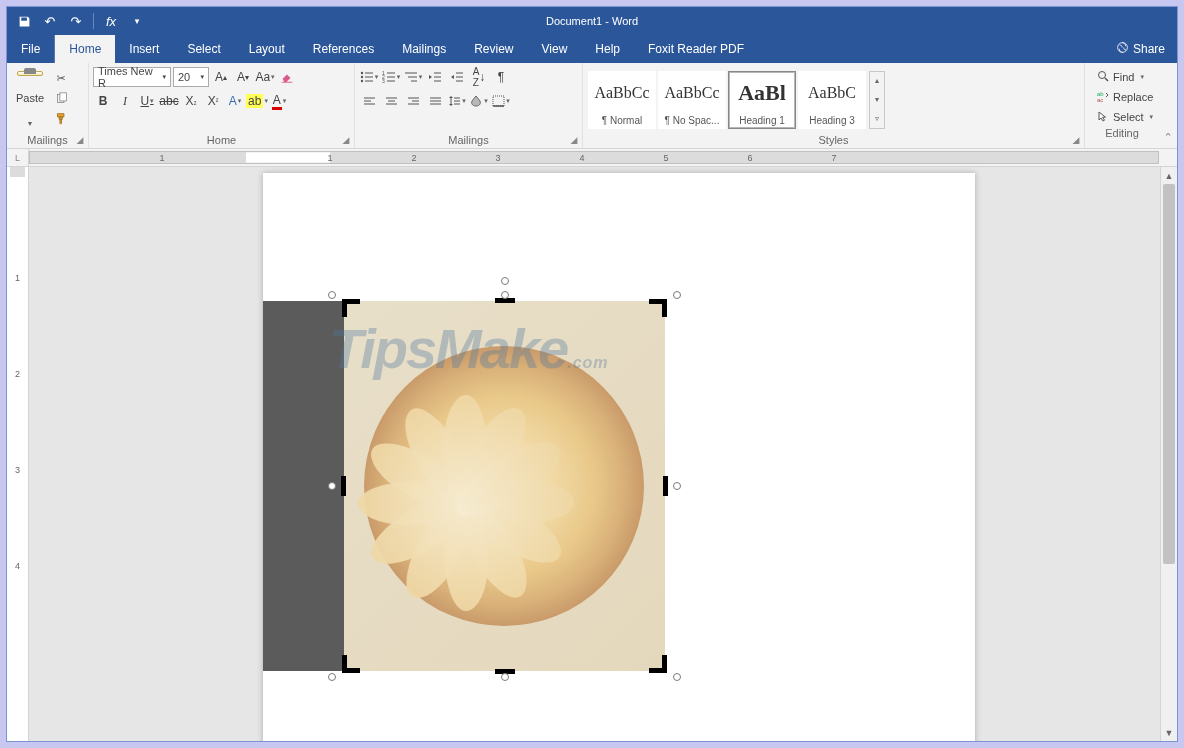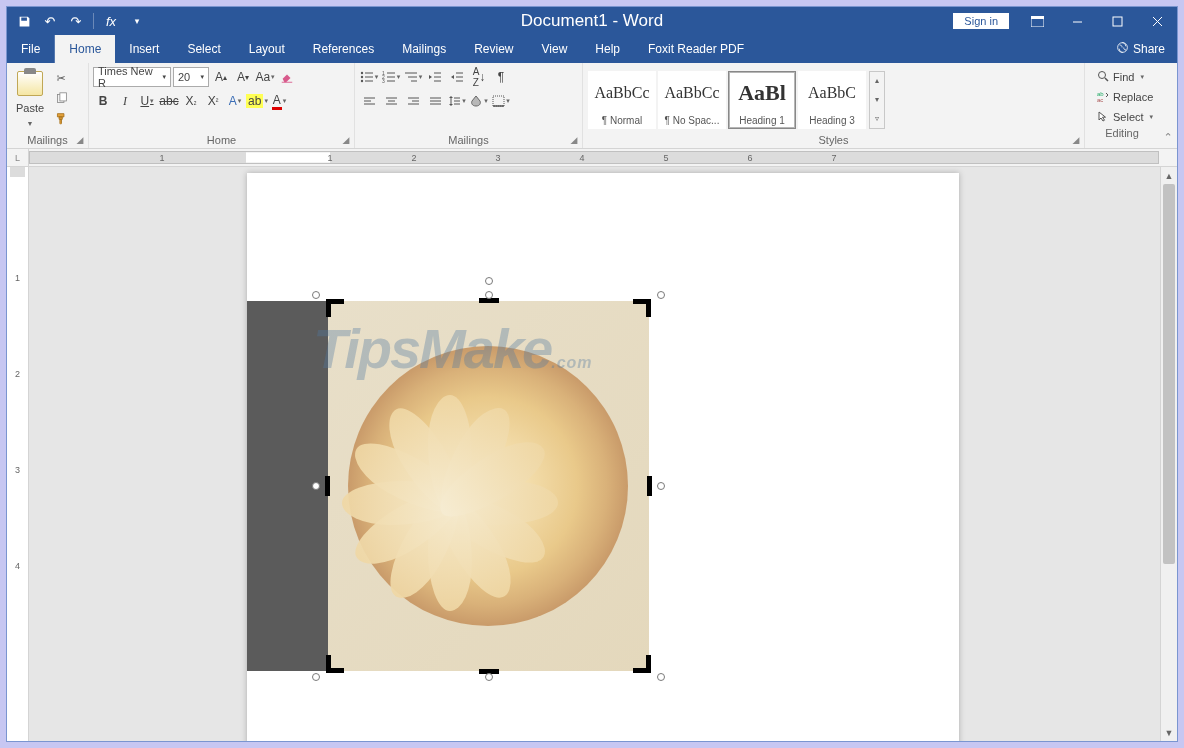--- a/index.html
+++ b/index.html
@@ -4,42 +4,42 @@
 <style>
 * { margin: 0; padding: 0; box-sizing: border-box; font-family: "Segoe UI", Tahoma, sans-serif; }
 body { background: #c7c7f2; width: 1184px; height: 748px; overflow: hidden; position: relative; }
 .window { position: absolute; top: 6px; left: 6px; right: 6px; bottom: 6px; background: #fff; display: flex; flex-direction: column; border: 1px solid #7a95d0; }
 
 
 .titlebar { height: 28px; background: #2b579a; color: #fff; display: flex; align-items: center; font-size: 11px; position: relative; }
 .qat { display: flex; align-items: center; gap: 4px; padding: 0 6px; height: 100%; }
 .qat-btn { width: 22px; height: 22px; display: flex; align-items: center; justify-content: center; cursor: pointer; color: #fff; font-size: 13px; }
 .qat-sep { width: 1px; height: 16px; background: rgba(255,255,255,.3); margin: 0 2px; }
-.title-center { position: absolute; left: 50%; transform: translateX(-50%); font-size: 17px; }
+.title-center { position: absolute; left: 50%; transform: translateX(-50%); font-size: 11px; }
 .title-right { margin-left: auto; display: flex; align-items: center; height: 100%; }
 .signin-btn { background: #fff; color: #2b579a; border: 1px solid #fff; padding: 1px 10px; font-size: 11px; margin-right: 8px; cursor: pointer; }
 .win-btn { width: 40px; height: 28px; display: flex; align-items: center; justify-content: center; cursor: pointer; color: #fff; font-size: 11px; }
 
 
 .tabs { height: 28px; background: #2b579a; display: flex; align-items: stretch; font-size: 12px; color: #fff; }
 .tab { padding: 0 14px; display: flex; align-items: center; cursor: pointer; }
 .tab.active { background: #f3f3f3; color: #2b579a; }
 .tab.file { background: #2b579a; border-right: 1px solid rgba(255,255,255,.2); }
 .tab-spacer { flex: 1; }
 .tellme { display: flex; align-items: center; gap: 6px; cursor: pointer; padding: 0 12px; color: #cfdcf0; }
 .share { display: flex; align-items: center; gap: 4px; padding: 0 12px; cursor: pointer; }
 
 
 .ribbon { height: 86px; background: #f3f3f3; border-bottom: 1px solid #d4d4d4; display: flex; font-size: 11px; color: #444; }
 .group { border-right: 1px solid #e1e1e1; display: flex; flex-direction: column; padding: 2px 4px 0; position: relative; }
 .group-body { flex: 1; display: flex; align-items: flex-start; gap: 2px; padding-top: 2px; }
 .group-label { text-align: center; font-size: 11px; color: #666; padding: 2px 0; position: relative; }
 .group-launcher { position: absolute; right: 2px; bottom: 2px; width: 12px; height: 12px; font-size: 9px; color: #888; cursor: pointer; display: flex; align-items: center; justify-content: center; }
 
-.big-btn { width: 38px; display: flex; flex-direction: column; align-items: center; justify-content: center; gap: 6px; cursor: pointer; padding: 4px 2px; height: 64px; }
+.big-btn { width: 38px; display: flex; flex-direction: column; align-items: center; justify-content: center; gap: 16px; cursor: pointer; padding: 4px 2px; height: 64px; }
 .paste-icon { width: 26px; height: 30px; background: linear-gradient(#fff,#f5e6a3); border: 1px solid #c0a755; border-radius: 2px; position: relative; }
 .paste-icon::before { content: ""; position: absolute; top: -4px; left: 50%; transform: translateX(-50%); width: 12px; height: 6px; background: #888; border-radius: 2px 2px 0 0; }
 .small-col { display: flex; flex-direction: column; gap: 2px; padding-top: 2px; }
 .small-btn { width: 20px; height: 18px; display: flex; align-items: center; justify-content: center; cursor: pointer; font-size: 11px; color: #555; }
 
 .font-row { display: flex; align-items: center; gap: 2px; }
 .font-name { width: 78px; height: 20px; border: 1px solid #ababab; background: #fff; font-size: 11px; padding: 0 4px; display: flex; align-items: center; justify-content: space-between; cursor: pointer; }
 .font-size { width: 36px; height: 20px; border: 1px solid #ababab; background: #fff; font-size: 11px; padding: 0 4px; display: flex; align-items: center; justify-content: space-between; cursor: pointer; }
 .ico { width: 20px; height: 20px; display: flex; align-items: center; justify-content: center; cursor: pointer; font-size: 12px; position: relative; }
 .ico small { font-size: 8px; vertical-align: sub; }
@@ -69,21 +69,21 @@
 .ruler-h .shade { position:absolute; top:0; bottom:0; background:#dcdcdc; }
 .ruler-labels { position:absolute; top:0; left:0; right:0; bottom:0; }
 .ruler-tick { position:absolute; top:0; bottom:0; display:flex; align-items:center; justify-content:center; font-size:9px; color:#666; }
 
 
 .docarea { flex:1; display:flex; background:#e6e6e6; overflow:hidden; position:relative; }
 .ruler-v { width: 22px; background:#fff; border-right:1px solid #d4d4d4; margin: 0; position:relative; }
 .ruler-v .shade { position:absolute; left:3px; right:3px; background:#dcdcdc; }
 .ruler-v-labels { position:absolute; inset:0; }
 .ruler-v-tick { position:absolute; left:0; right:0; text-align:center; font-size:9px; color:#666; }
-.canvas { flex:1; overflow:auto; position:relative; }
+.canvas { flex:1; overflow:auto; position:relative;margin-left:16px; }
 .page { position:absolute; top:6px; left:218px; width:712px; height:900px; background:#fff; box-shadow: 0 0 6px rgba(0,0,0,.25); }
 .sel-outer { position:absolute; border:none; }
 .sel-handle { position:absolute; width:8px; height:8px; background:#fff; border:1px solid #7a7a7a; border-radius:50%; }
 .crop-frame { position:absolute; }
 .crop-corner { position:absolute; width:18px; height:18px; }
 .crop-corner::before, .crop-corner::after { content:""; position:absolute; background:#000; }
 .crop-side { position:absolute; background:#000; }
 .rotate-handle { position:absolute; width:8px; height:8px; background:#fff; border:1px solid #7a7a7a; border-radius:50%; top:-18px; left:50%; transform:translateX(-50%); }
 .scrollbar-v { width:17px; background:#f0f0f0; border-left:1px solid #d4d4d4; position:relative; }
 .scroll-thumb { position:absolute; left:2px; right:2px; background:#c2c2c2; border-radius:2px; }
@@ -111,45 +111,20 @@
             <path fill="#fff" d="M2 2h10l2 2v10H2V2zm2 1v4h7V3H4zm1 7h6v3H5v-3z"></path>
           </svg>
       </div>
       <div class="qat-btn">↶</div>
       <div class="qat-btn">↷</div>
       <div class="qat-sep"></div>
       <div class="qat-btn" style="font-style:italic">fx</div>
       <div class="qat-btn" style="font-size:9px">▾</div>
     </div>
     <div class="title-center">Document1 - Word</div>
-    <div class="title-right">
-      <button class="signin-btn">Sign in</button>
-      <div class="win-btn">
-        <svg width="13" height="11" viewBox="0 0 13 11">
-            <rect x="0" y="0" width="13" height="11" fill="none" stroke="#fff"></rect>
-            <rect x="0" y="0" width="13" height="3" fill="#fff"></rect>
-          </svg>
-      </div>
-      <div class="win-btn">
-        <svg width="11" height="11">
-            <line x1="1" y1="6" x2="10" y2="6" stroke="#fff" stroke-width="1"></line>
-          </svg>
-      </div>
-      <div class="win-btn">
-        <svg width="11" height="11">
-            <rect x="1" y="1" width="9" height="9" fill="none" stroke="#fff"></rect>
-          </svg>
-      </div>
-      <div class="win-btn close">
-        <svg width="11" height="11">
-            <line x1="1" y1="1" x2="10" y2="10" stroke="#fff"></line>
-            <line x1="10" y1="1" x2="1" y2="10" stroke="#fff"></line>
-          </svg>
-      </div>
-    </div>
   </div>
 
   <div class="tabs">
     <div class="tab file">File</div>
     <div class="tab active">Home</div>
     <div class="tab">Insert</div>
     <div class="tab">Select</div>
     <div class="tab">Layout</div>
     <div class="tab">References</div>
     <div class="tab">Mailings</div>

